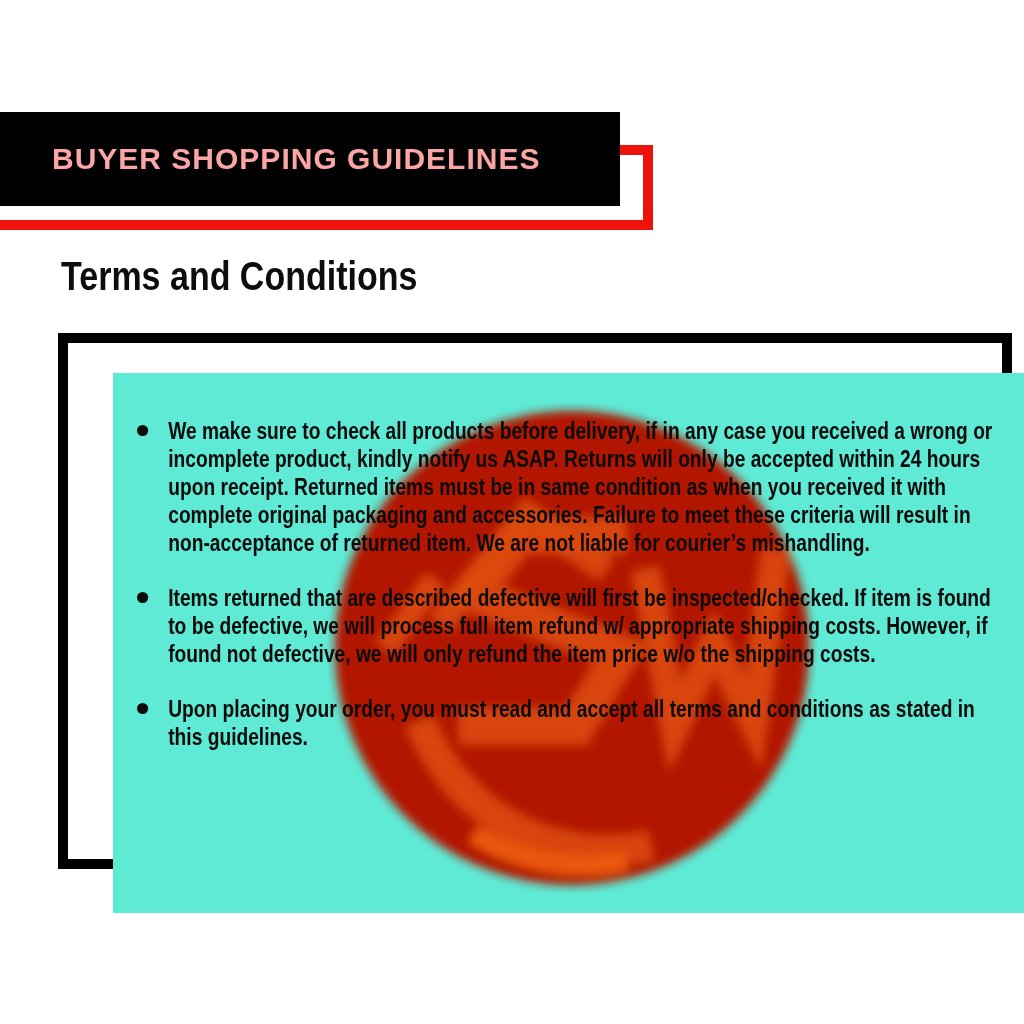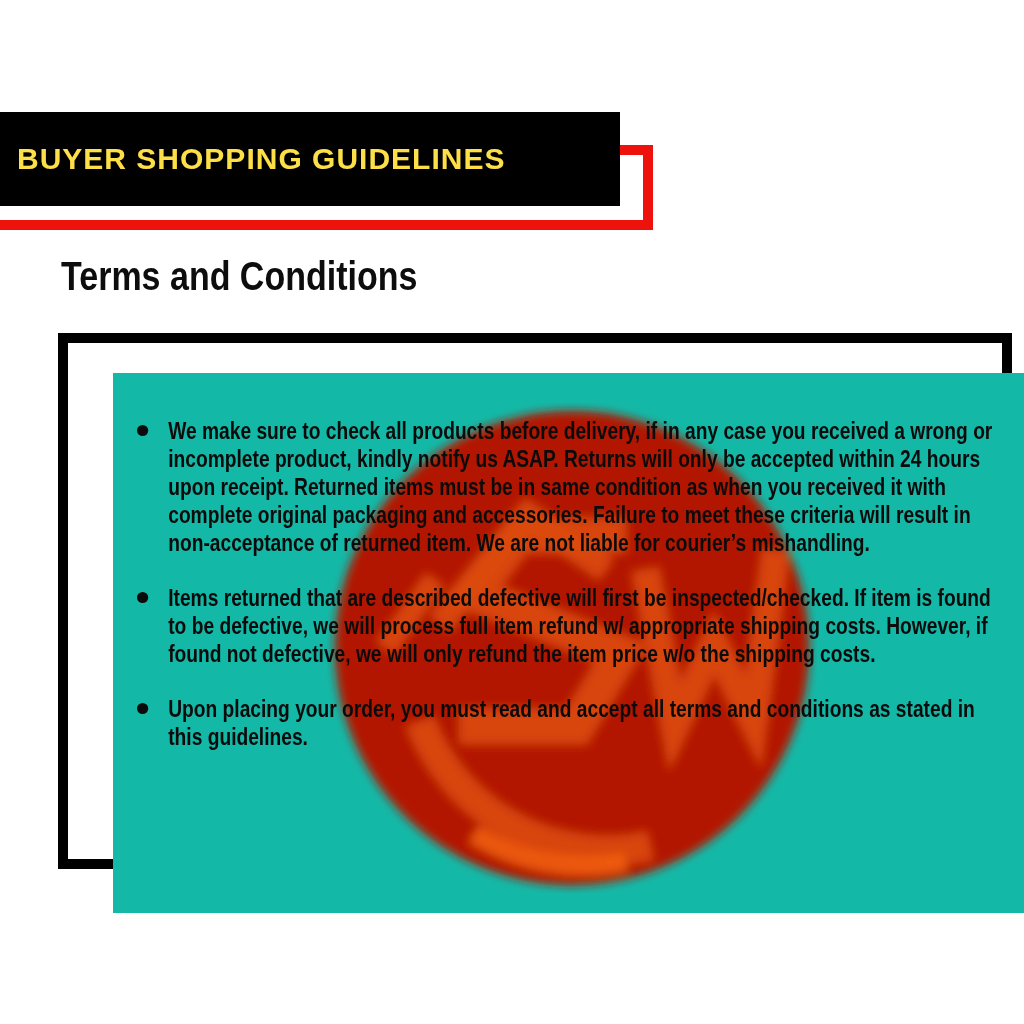--- a/index.html
+++ b/index.html
@@ -11,38 +11,38 @@
   .accent-frame{
     position:absolute;left:-22px;top:145px;width:675px;height:85px;
     border:10px solid #ee120c;box-sizing:border-box;z-index:2;background:transparent;
   }
   
   .banner{
     position:absolute;left:0;top:112px;width:620px;height:94px;background:#000000;
     z-index:3;display:flex;align-items:center;
   }
   .banner-title{
-    padding-left:17px;color:#fde047;font-weight:bold;font-size:30px;letter-spacing:1px;
+    padding-left:52px;color:#fca5a5;font-weight:bold;font-size:30px;letter-spacing:1px;
     white-space:nowrap;
   }
   
   .heading{
     position:absolute;left:61px;top:254px;margin:0;font-size:40px;line-height:44px;
     font-weight:bold;color:#0d0d0d;white-space:nowrap;
     transform:scaleX(0.85);transform-origin:0 0;
   }
   
   .terms-frame{
     position:absolute;left:58px;top:333px;width:954px;height:536px;
     border:10px solid #000000;box-sizing:border-box;z-index:1;background:transparent;
   }
   
   .terms-panel{
     position:absolute;left:113px;top:373px;width:911px;height:540px;
-    background:#14b8a6;z-index:2;overflow:hidden;text-decoration:underline;
+    background:#5eead4;z-index:2;overflow:hidden;text-decoration:underline;
   }
   .watermark{
     position:absolute;left:214px;top:30px;width:490px;height:490px;
   }
   .bullets{
     position:absolute;left:24px;top:44px;width:1080px;
     transform:scaleX(0.80);transform-origin:0 0;color:#0b0b0b;
   }
   .bullet{display:flex;}
   .bullet + .bullet{margin-top:27px;}

